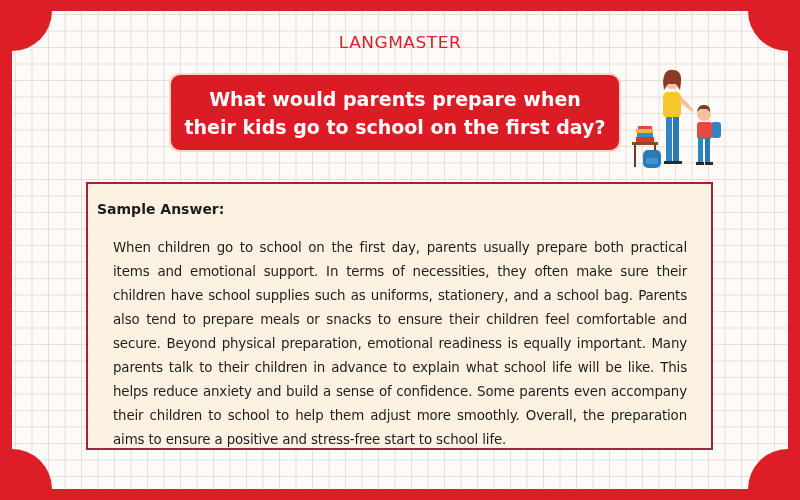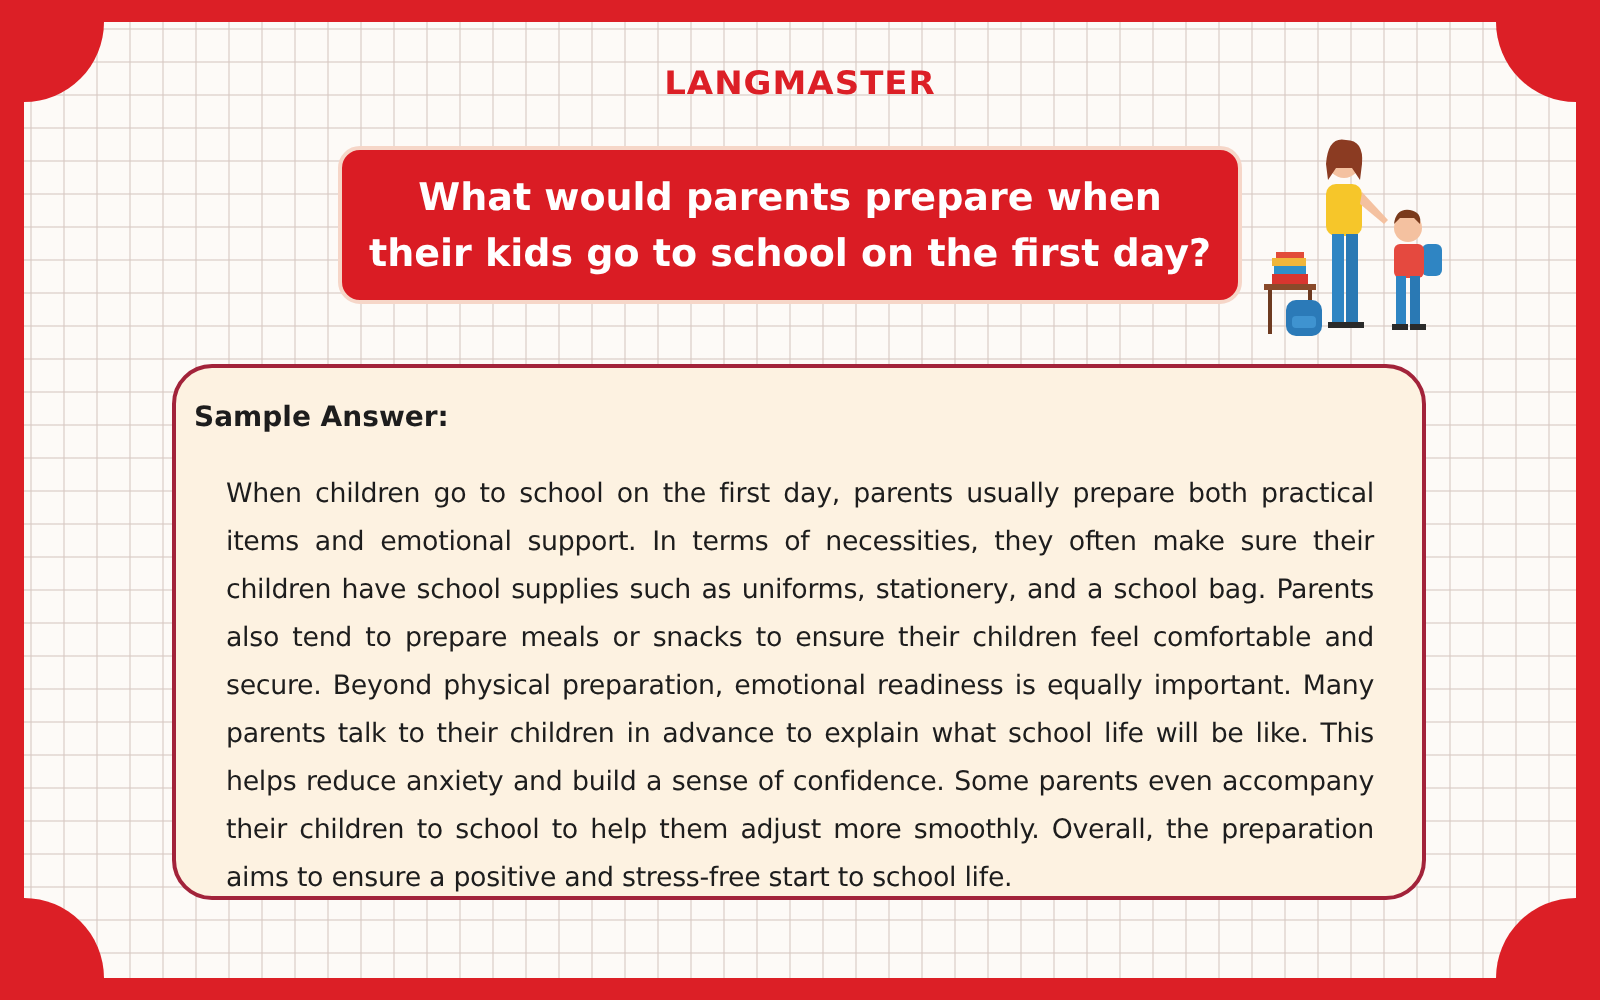--- a/index.html
+++ b/index.html
@@ -14,35 +14,35 @@
       background-position:3px 3px;
     }
     .corner { position:absolute; width:40px; height:40px; background:#dc1f26; }
     .c-tl { left:0; top:0; border-bottom-right-radius:40px; }
     .c-tr { right:0; top:0; border-bottom-left-radius:40px; }
     .c-bl { left:0; bottom:0; border-top-right-radius:40px; }
     .c-br { right:0; bottom:0; border-top-left-radius:40px; }
 
     .logo {
       position:absolute; left:0; width:800px; top:32px; text-align:center;
-      color:#dc1f26; font-weight:bold; font-size:17px; letter-spacing:0.5px;
+      color:#dc1f26; font-weight:normal; font-size:17px; letter-spacing:0.5px;
       font-family:"DejaVu Sans", sans-serif; transform:scaleY(0.95);
     }
     .question {
       position:absolute; left:169px; top:73px; width:452px; height:79px;
       background:#da1c24; border-radius:11px; border:2px solid #f6d6c8;
       box-sizing:border-box; color:#fff; font-weight:bold; font-size:19px;
       line-height:28px; text-align:center; display:flex; align-items:center; justify-content:center;
       font-family:"DejaVu Sans", sans-serif; padding:0 10px;
     }
     .illustration { position:absolute; left:628px; top:62px; width:100px; height:108px; }
 
     .answer {
       position:absolute; left:86px; top:182px; width:627px; height:268px;
-      background:#fdf2e1; border:2px solid #a2233a; border-radius:20px; box-sizing:border-box;
+      background:#fdf2e1; border:2px solid #a2233a; border-radius:0; box-sizing:border-box;
       padding:14px 8px 16px 9px; color:#1d1d1d;
     }
     .answer h3 { margin:0 0 3px 0; font-size:14px; font-weight:bold; font-family:"DejaVu Sans", sans-serif; line-height:22px; }
     .answer p { margin:16px; font-size:13.4px; line-height:24px; text-align:justify; font-family:"DejaVu Sans", sans-serif; letter-spacing:-0.15px; }
   </style>
 </head>
 <body>
 
 <div class="frame">
   <div class="corner c-tl"></div>

